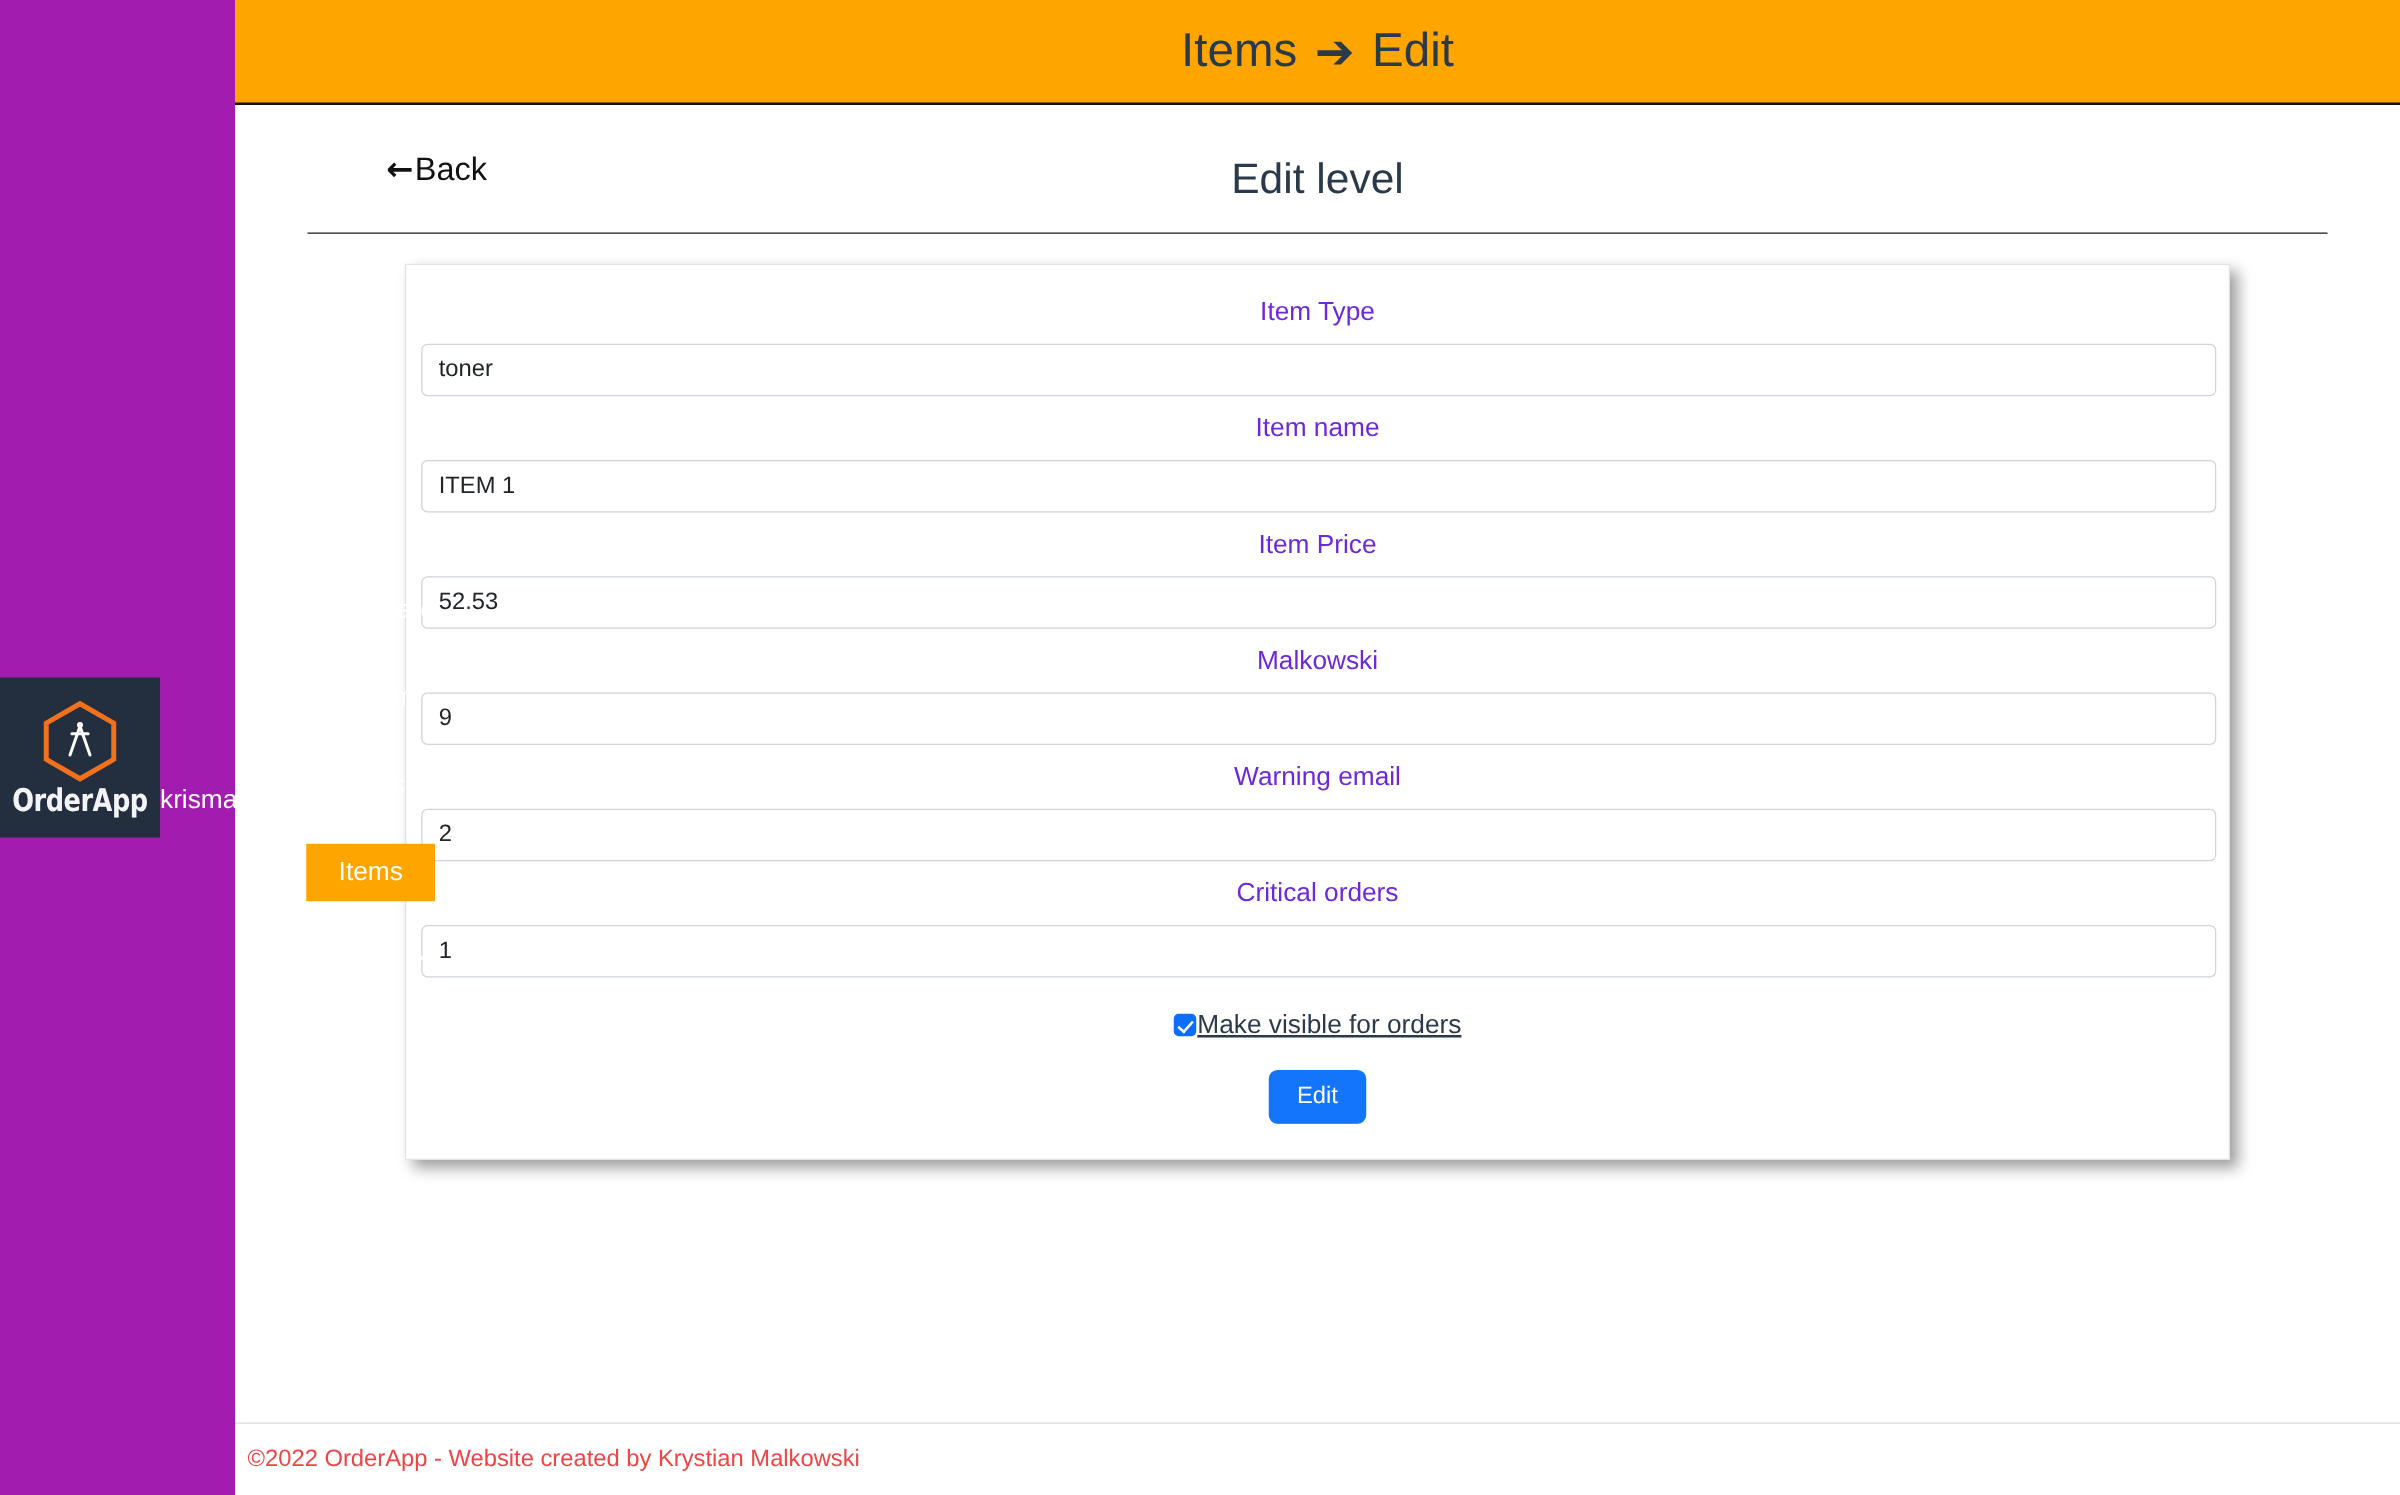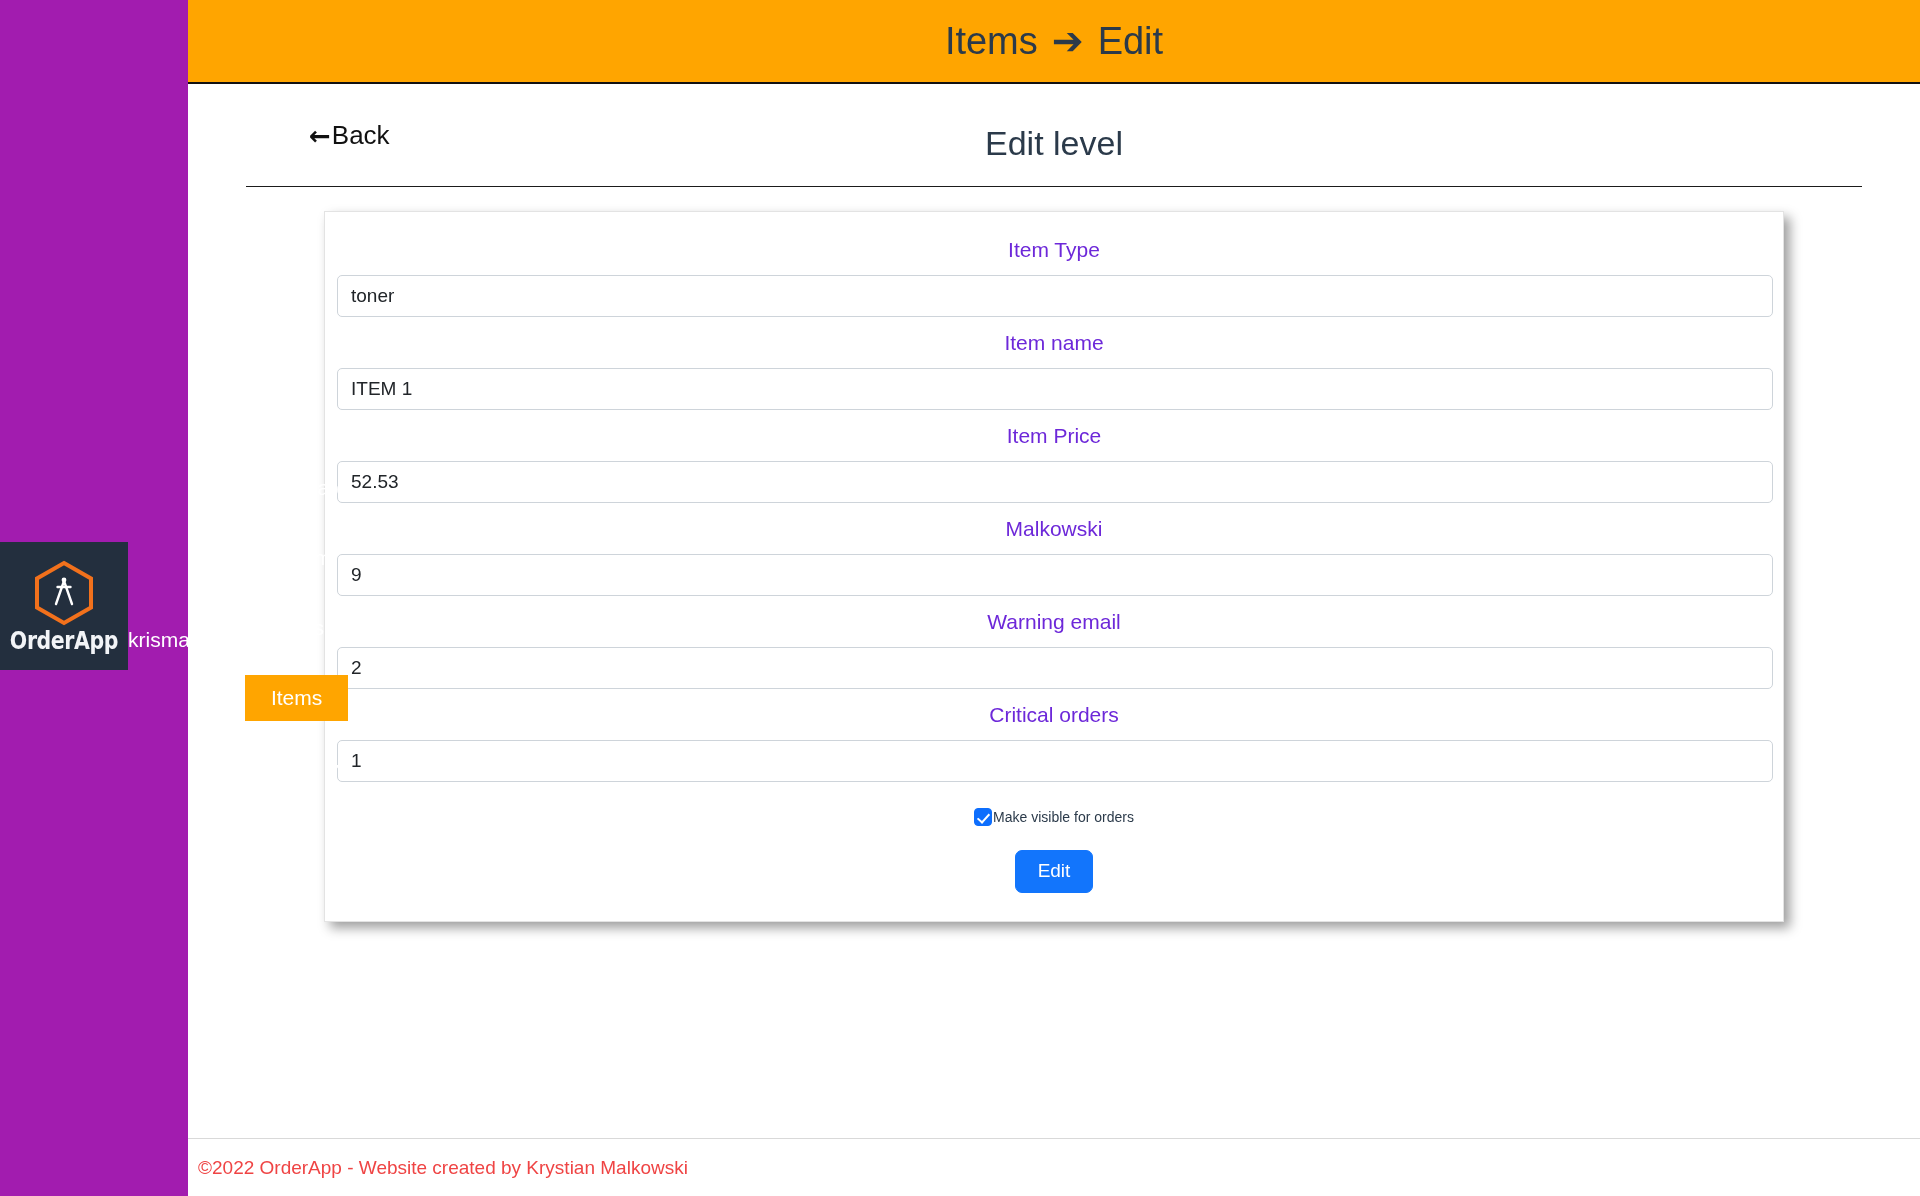--- a/index.html
+++ b/index.html
@@ -239,23 +239,24 @@
     content: "";
     position: absolute;
     left: 5px; top: 2px;
     width: 5px; height: 10px;
     border: solid #ffffff;
     border-width: 0 2px 2px 0;
     transform: rotate(42deg);
   }
   .check-label {
     color: #2b3a4a;
-    font-size: 14px;
+    font-size: 21px;
     margin-left: 1px;
     cursor: pointer;
+    text-decoration: underline;
   }
 
   .btn-row {
     display: flex;
     justify-content: center;
   }
   .btn-primary {
     background: #1275FC;
     border: 1px solid #1275FC;
     color: #ffffff;

